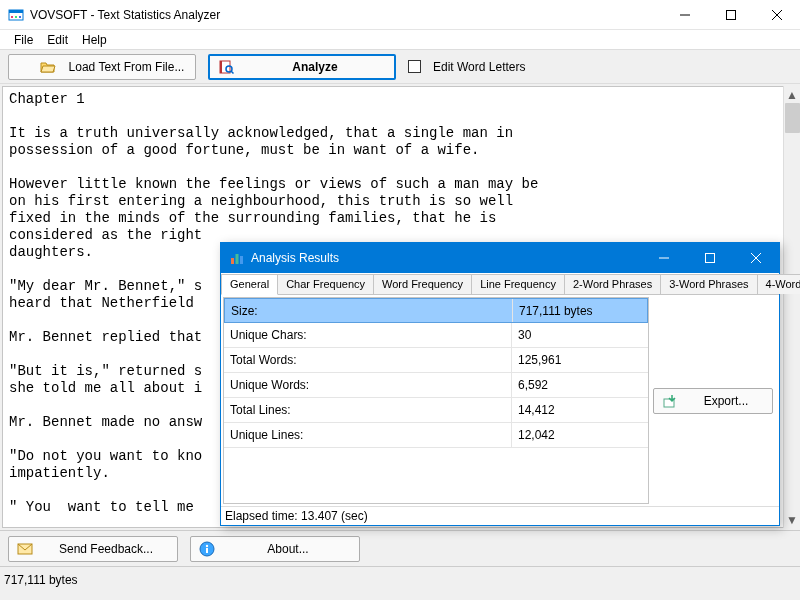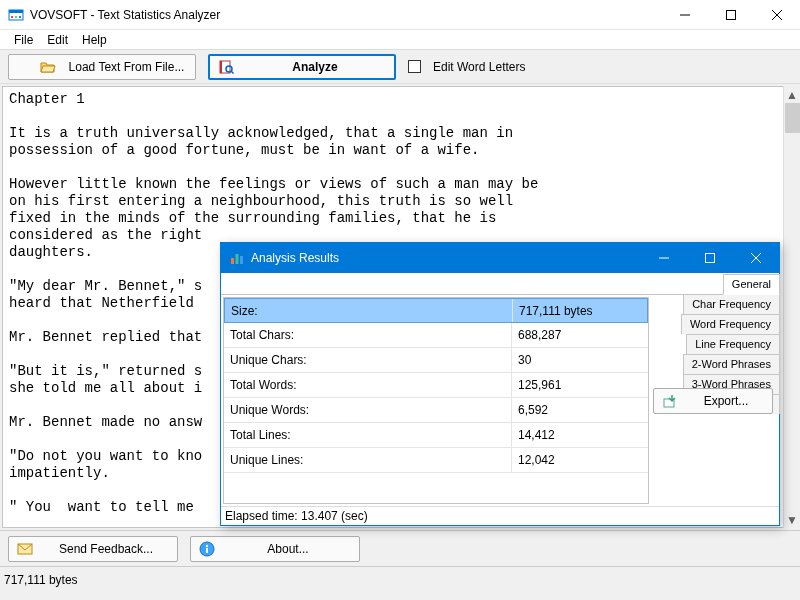--- a/index.html
+++ b/index.html
@@ -130,21 +130,20 @@
   .results .r-title .app-icon { margin: 0 6px 0 8px; }
   .results .r-title .winbtns { margin-left: auto; display: flex; }
   .results .r-title .winbtn { color: #fff; }
   .tabs {
     display: flex;
     background: #fff;
     border-bottom: 1px solid #c5c5c5;
     height: 22px;
     align-items: flex-end;
     font-size: 11px;
-    flex-direction: column;
   }
   .tab {
     padding: 3px 8px 4px;
     border: 1px solid #c5c5c5;
     border-bottom: none;
     margin-right: -1px;
     background: #f3f3f3;
     white-space: nowrap;
   }
   .tab.active {
@@ -363,24 +362,20 @@
     <div class="tab">3-Word Phrases</div>
     <div class="tab">4-Word Phrases</div>
   </div>
   <div class="r-body">
     <div class="r-table">
       <div class="r-row sel">
         <div class="r-cell-l">Size:</div>
         <div class="r-cell-r">717,111 bytes</div>
       </div>
       <div class="r-row">
-        <div class="r-cell-l">Total Chars:</div>
-        <div class="r-cell-r">688,287</div>
-      </div>
-      <div class="r-row">
         <div class="r-cell-l">Unique Chars:</div>
         <div class="r-cell-r">30</div>
       </div>
       <div class="r-row">
         <div class="r-cell-l">Total Words:</div>
         <div class="r-cell-r">125,961</div>
       </div>
       <div class="r-row">
         <div class="r-cell-l">Unique Words:</div>
         <div class="r-cell-r">6,592</div>

